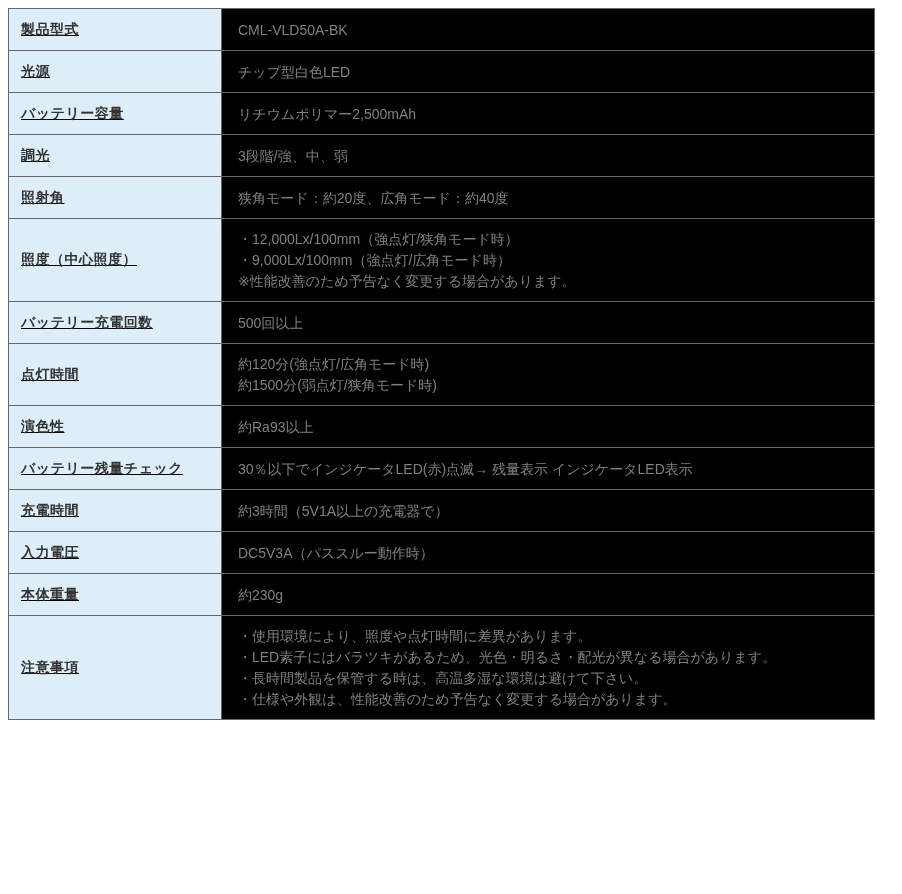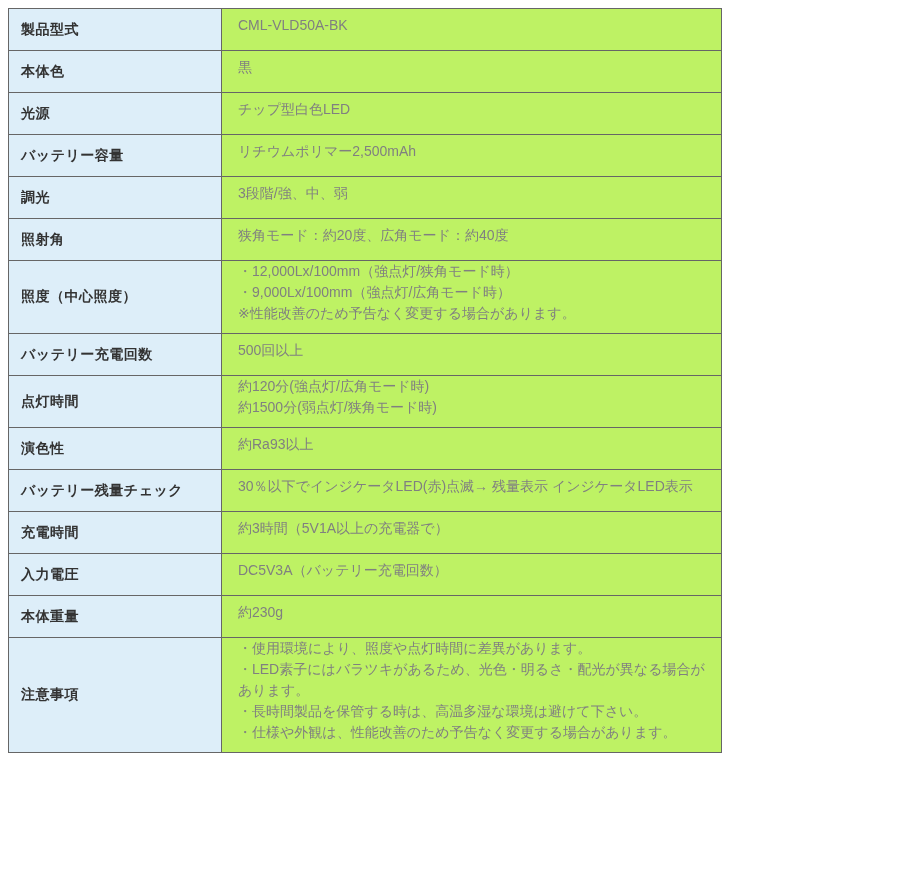--- a/index.html
+++ b/index.html
@@ -9,44 +9,45 @@
   }
   body {
     font-family: "Liberation Sans", "DejaVu Sans", sans-serif;
     width: 902px;
   }
   .spec-wrap {
     padding: 8px 7px 7px 8px;
   }
   table.spec-table {
     border-collapse: collapse;
-    width: 714px;
+    width: 867px;
     table-layout: fixed;
+    text-decoration: underline;
   }
   table.spec-table th,
   table.spec-table td {
     border: 1px solid #666666;
     vertical-align: middle;
     box-sizing: border-box;
   }
   table.spec-table th {
     background: #ddeef9;
     width: 213px;
     text-align: left;
     font-weight: bold;
     font-size: 14px;
     color: #333333;
     padding: 10px 10px 10px 12px;
     letter-spacing: 0.5px;
   }
   table.spec-table td {
-    background: #bef264;
+    background: #000000;
     font-size: 14px;
     color: #808080;
-    padding: 0 14px 9px 16px;
+    padding: 10px 14px 9px 16px;
     line-height: 21px;
   }
   table.spec-table td .value-line {
     min-height: 21px;
   }
   
   table.spec-table tr {
     height: 42px;
   }
 </style>
@@ -60,26 +61,20 @@
       <col>
     </colgroup>
     <tbody id="spec-body">
   <tr>
     <th>製品型式</th>
     <td>
             <div class="value-line">CML-VLD50A-BK</div>
           </td>
   </tr>
 
-  <tr>
-    <th>本体色</th>
-    <td>
-            <div class="value-line">黒</div>
-          </td>
-  </tr>
 
   <tr>
     <th>光源</th>
     <td>
             <div class="value-line">チップ型白色LED</div>
           </td>
   </tr>
 
   <tr>
     <th>バッテリー容量</th>
@@ -144,21 +139,21 @@
   <tr>
     <th>充電時間</th>
     <td>
             <div class="value-line">約3時間（5V1A以上の充電器で）</div>
           </td>
   </tr>
 
   <tr>
     <th>入力電圧</th>
     <td>
-            <div class="value-line">DC5V3A（バッテリー充電回数）</div>
+            <div class="value-line">DC5V3A（パススルー動作時）</div>
           </td>
   </tr>
 
 
   <tr>
     <th>本体重量</th>
     <td>
             <div class="value-line">約230g</div>
           </td>
   </tr>

